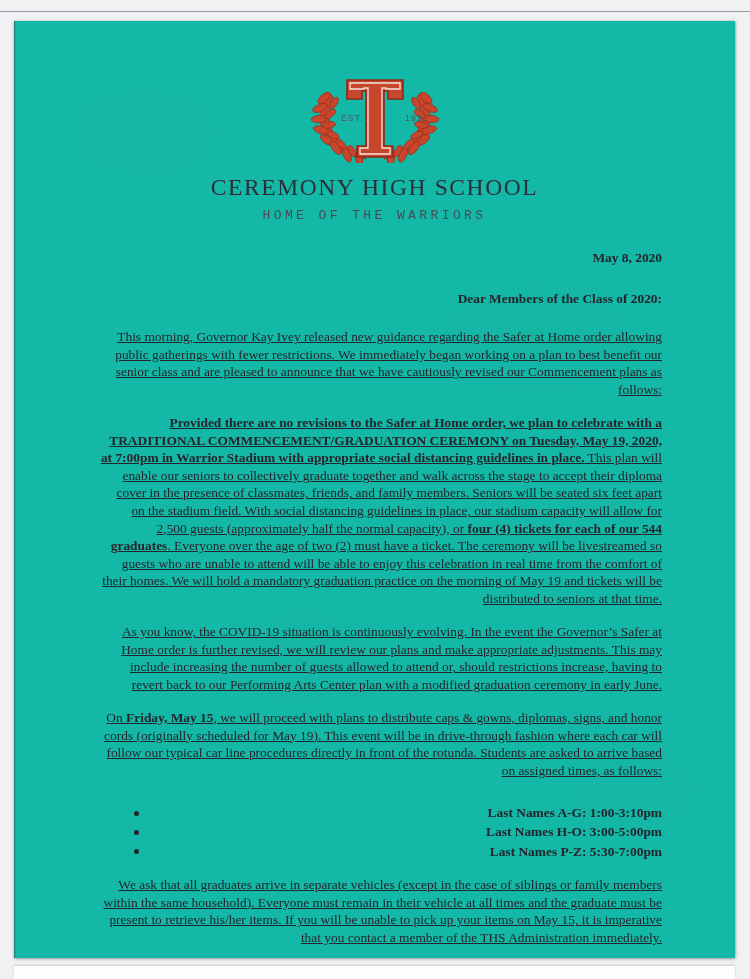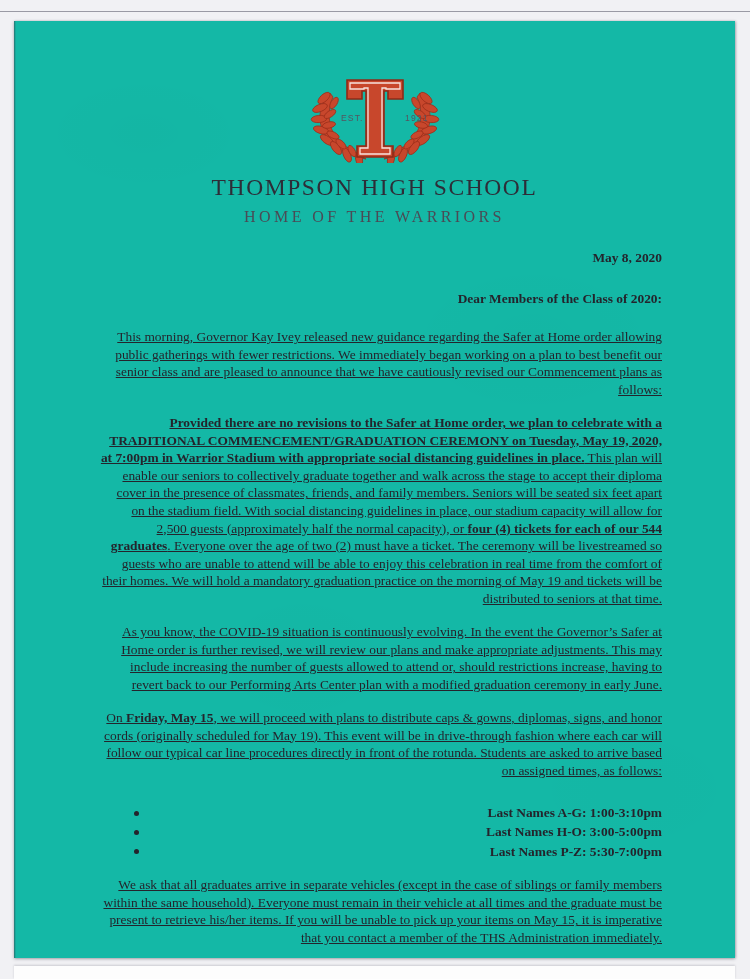--- a/index.html
+++ b/index.html
@@ -88,22 +88,22 @@
   #school-name {
     margin-top: 11px;
     font-family: "Liberation Serif", serif;
     font-size: 23.5px;
     letter-spacing: 1.6px;
     color: #2d2d38;
     white-space: nowrap;
   }
   #school-tagline {
     margin-top: 7px;
-    font-family: Liberation Serif, serif;
-    font-size: 16px;
+    font-family: Liberation Mono, monospace;
+    font-size: 13px;
     letter-spacing: 3.4px;
     color: #4a4a55;
     white-space: nowrap;
   }
 
   
   #letter-body {
     position: absolute;
     left: 86px;
     top: 228px;
@@ -197,21 +197,21 @@
         <g>
           <path d="M47 3 H103 V22 H88 V14 H84 V69 H93 V80 H57 V69 H66 V14 H62 V22 H47 Z" fill="#c8472c" stroke="#8e2a17" stroke-width="1.6"></path>
           <path d="M50 6 H100 V12 H86 V11 H82 V71 H90 V77 H60 V71 H68 V11 H64 V12 H50 Z" fill="none" stroke="#ffffff" stroke-width="1.3" opacity="0.85"></path>
         </g>
 
         <text x="41" y="44" font-family="Liberation Sans, sans-serif" font-size="8.6" letter-spacing="1.1" fill="#55555f">EST.</text>
         <text x="105" y="44" font-family="Liberation Sans, sans-serif" font-size="8.6" letter-spacing="1.1" fill="#55555f">1921</text>
       </svg>
     </div>
 
-    <div id="school-name">THOMPSON HIGH SCHOOL</div>
+    <div id="school-name">CEREMONY HIGH SCHOOL</div>
     <div id="school-tagline">HOME OF THE WARRIORS</div>
   </div>
 
   <div id="letter-body">
 
     <p id="date-line">May 8, 2020</p>
 
     <p id="salutation">Dear Members of the Class of 2020:</p>
 
     <p class="para">This morning, Governor Kay Ivey released new guidance regarding the Safer at Home order allowing public gatherings with fewer restrictions. We immediately began working on a plan to best benefit our senior class and are pleased to announce that we have cautiously revised our Commencement plans as follows:</p>

